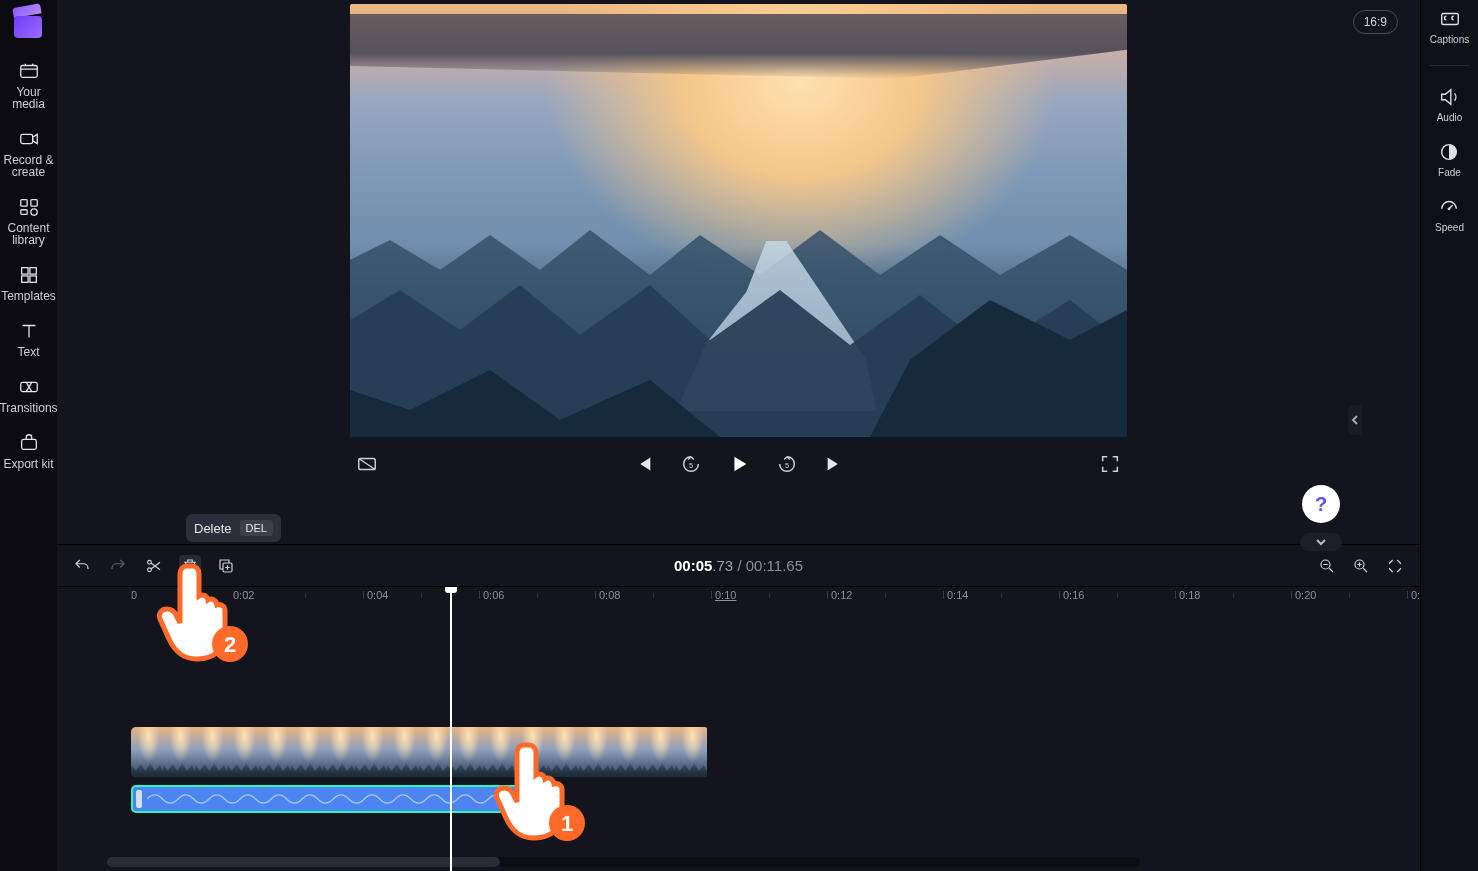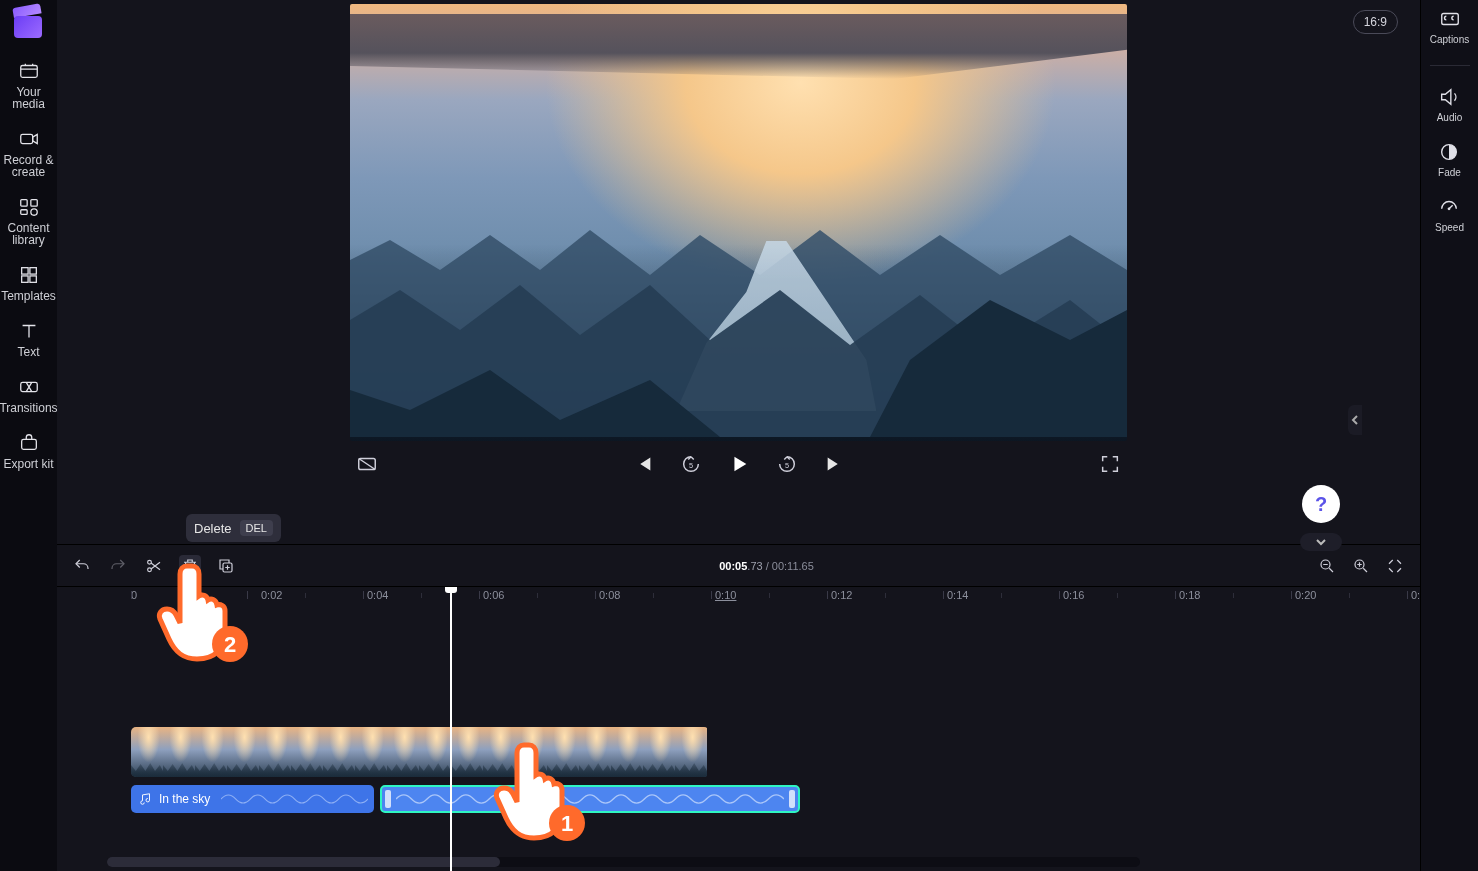--- a/index.html
+++ b/index.html
@@ -63,21 +63,21 @@
   .pc-btn{width:22px;height:22px;cursor:pointer;}
   .pc-btn svg{width:100%;height:100%;fill:#e6e6e6;stroke:#e6e6e6;}
   .play svg{fill:#ffffff;stroke:none;}
   .pc-btn.rect svg{fill:none;stroke:#cfcfda;stroke-width:1.6;}
 
   
   .timeline-toolbar{height:42px;border-top:1px solid #000;display:flex;align-items:center;padding:0 14px;gap:14px;position:relative;background:#14141c;}
   .tt-btn{width:22px;height:22px;cursor:pointer;display:flex;align-items:center;justify-content:center;}
   .tt-btn svg{width:18px;height:18px;fill:none;stroke:#cfcfda;stroke-width:1.6;}
   .tt-btn.active{background:#2a2a37;border-radius:4px;}
-  .tt-time{position:absolute;left:50%;transform:translateX(-50%);font-size:11px;margin-left:28px;}
+  .tt-time{position:absolute;left:50%;transform:translateX(-50%);font-size:15px;}
   .tt-time .cur{color:#fff;font-weight:600;}
   .tt-time .cur .ms{color:#9da0ad;font-weight:400;}
   .tt-time .dur{color:#8b8e9b;}
   .tt-right{position:absolute;right:14px;display:flex;gap:12px;}
 
   
   .tooltip{position:absolute;left:129px;top:-31px;background:#2e2e3b;color:#e6e6e6;font-size:13px;
            padding:6px 8px;border-radius:6px;display:flex;gap:8px;align-items:center;z-index:40;}
   .tooltip .kbd{background:#3e3e4d;border-radius:4px;font-size:11px;padding:2px 6px;}
 
@@ -337,21 +337,21 @@
           <div class="tick" style="left: 874px;"></div>
           <div class="tick small" style="left: 932px;"></div>
           <div class="tick" style="left: 990px;"></div>
           <div class="tick small" style="left: 1048px;"></div>
           <div class="tick" style="left: 1106px;"></div>
           <div class="tick small" style="left: 1164px;"></div>
           <div class="tick" style="left: 1222px;"></div>
           <div class="tick small" style="left: 1280px;"></div>
           <div class="tick" style="left: 1338px;"></div>
           <div class="tick" style="left: 62px;"></div>
-          <span class="tick-label" style="left: 192px;">0:02</span>
+          <span class="tick-label" style="left: 164px;">0:02</span>
           <span class="tick-label" style="left: 298px; text-align: right;">0:04</span>
           <span class="tick-label" style="left: 414px;">0:06</span>
           <span class="tick-label" style="left: 530px;">0:08</span>
           <span class="tick-label" style="left: 646px; text-decoration: underline;">0:10</span>
           <span class="tick-label" style="left: 762px;">0:12</span>
           <span class="tick-label" style="left: 878px;">0:14</span>
           <span class="tick-label" style="left: 994px;">0:16</span>
           <span class="tick-label" style="left: 1110px;">0:18</span>
           <span class="tick-label" style="left: 1226px;">0:20</span>
           <span class="tick-label" style="left: 1342px;">0:2</span>
@@ -372,29 +372,20 @@
             <div class="thumb"></div>
             <div class="thumb"></div>
             <div class="thumb"></div>
             <div class="thumb"></div>
             <div class="thumb"></div>
             <div class="thumb"></div>
             <div class="thumb"></div>
             <div class="thumb"></div>
           </div>
         <div class="audio-track">
-          <div class="audio1">
-            <svg viewBox="0 0 24 24" width="14" height="14" fill="#fff">
-                <path d="M9 18a3 3 0 11-3-3V5l12-2v11a3 3 0 11-3-3" fill="none" stroke="#fff" stroke-width="1.6"></path>
-              </svg>
-            <span>In the sky</span>
-            <div class="wave"><svg viewBox="0 0 200 20" preserveAspectRatio="none">
-                  <path d="M0 10 Q10 2 20 10 T40 10 T60 10 T80 10 T100 10 T120 10 T140 10 T160 10 T180 10 T200 10" stroke="#cfe0ff" stroke-width="1.2" fill="none"></path>
-                </svg></div>
-          </div>
           <div class="audio2">
             <div class="handle l"></div>
             <div class="handle r"></div>
             <div class="wave"><svg viewBox="0 0 400 20" preserveAspectRatio="none">
                   <path d="M0 10 Q8 1 16 10 T32 10 T48 10 T64 10 T80 10 T96 10 T112 10 T128 10 T144 10 T160 10 T176 10 T192 10 T208 10 T224 10 T240 10 T256 10 T272 10 T288 10 T304 10 T320 10 T336 10 T352 10 T368 10 T384 10 T400 10" stroke="#e9f2ff" stroke-width="1.4" fill="none"></path>
                 </svg></div>
           </div>
         </div>
       </div>
       <div class="h-scroll">

